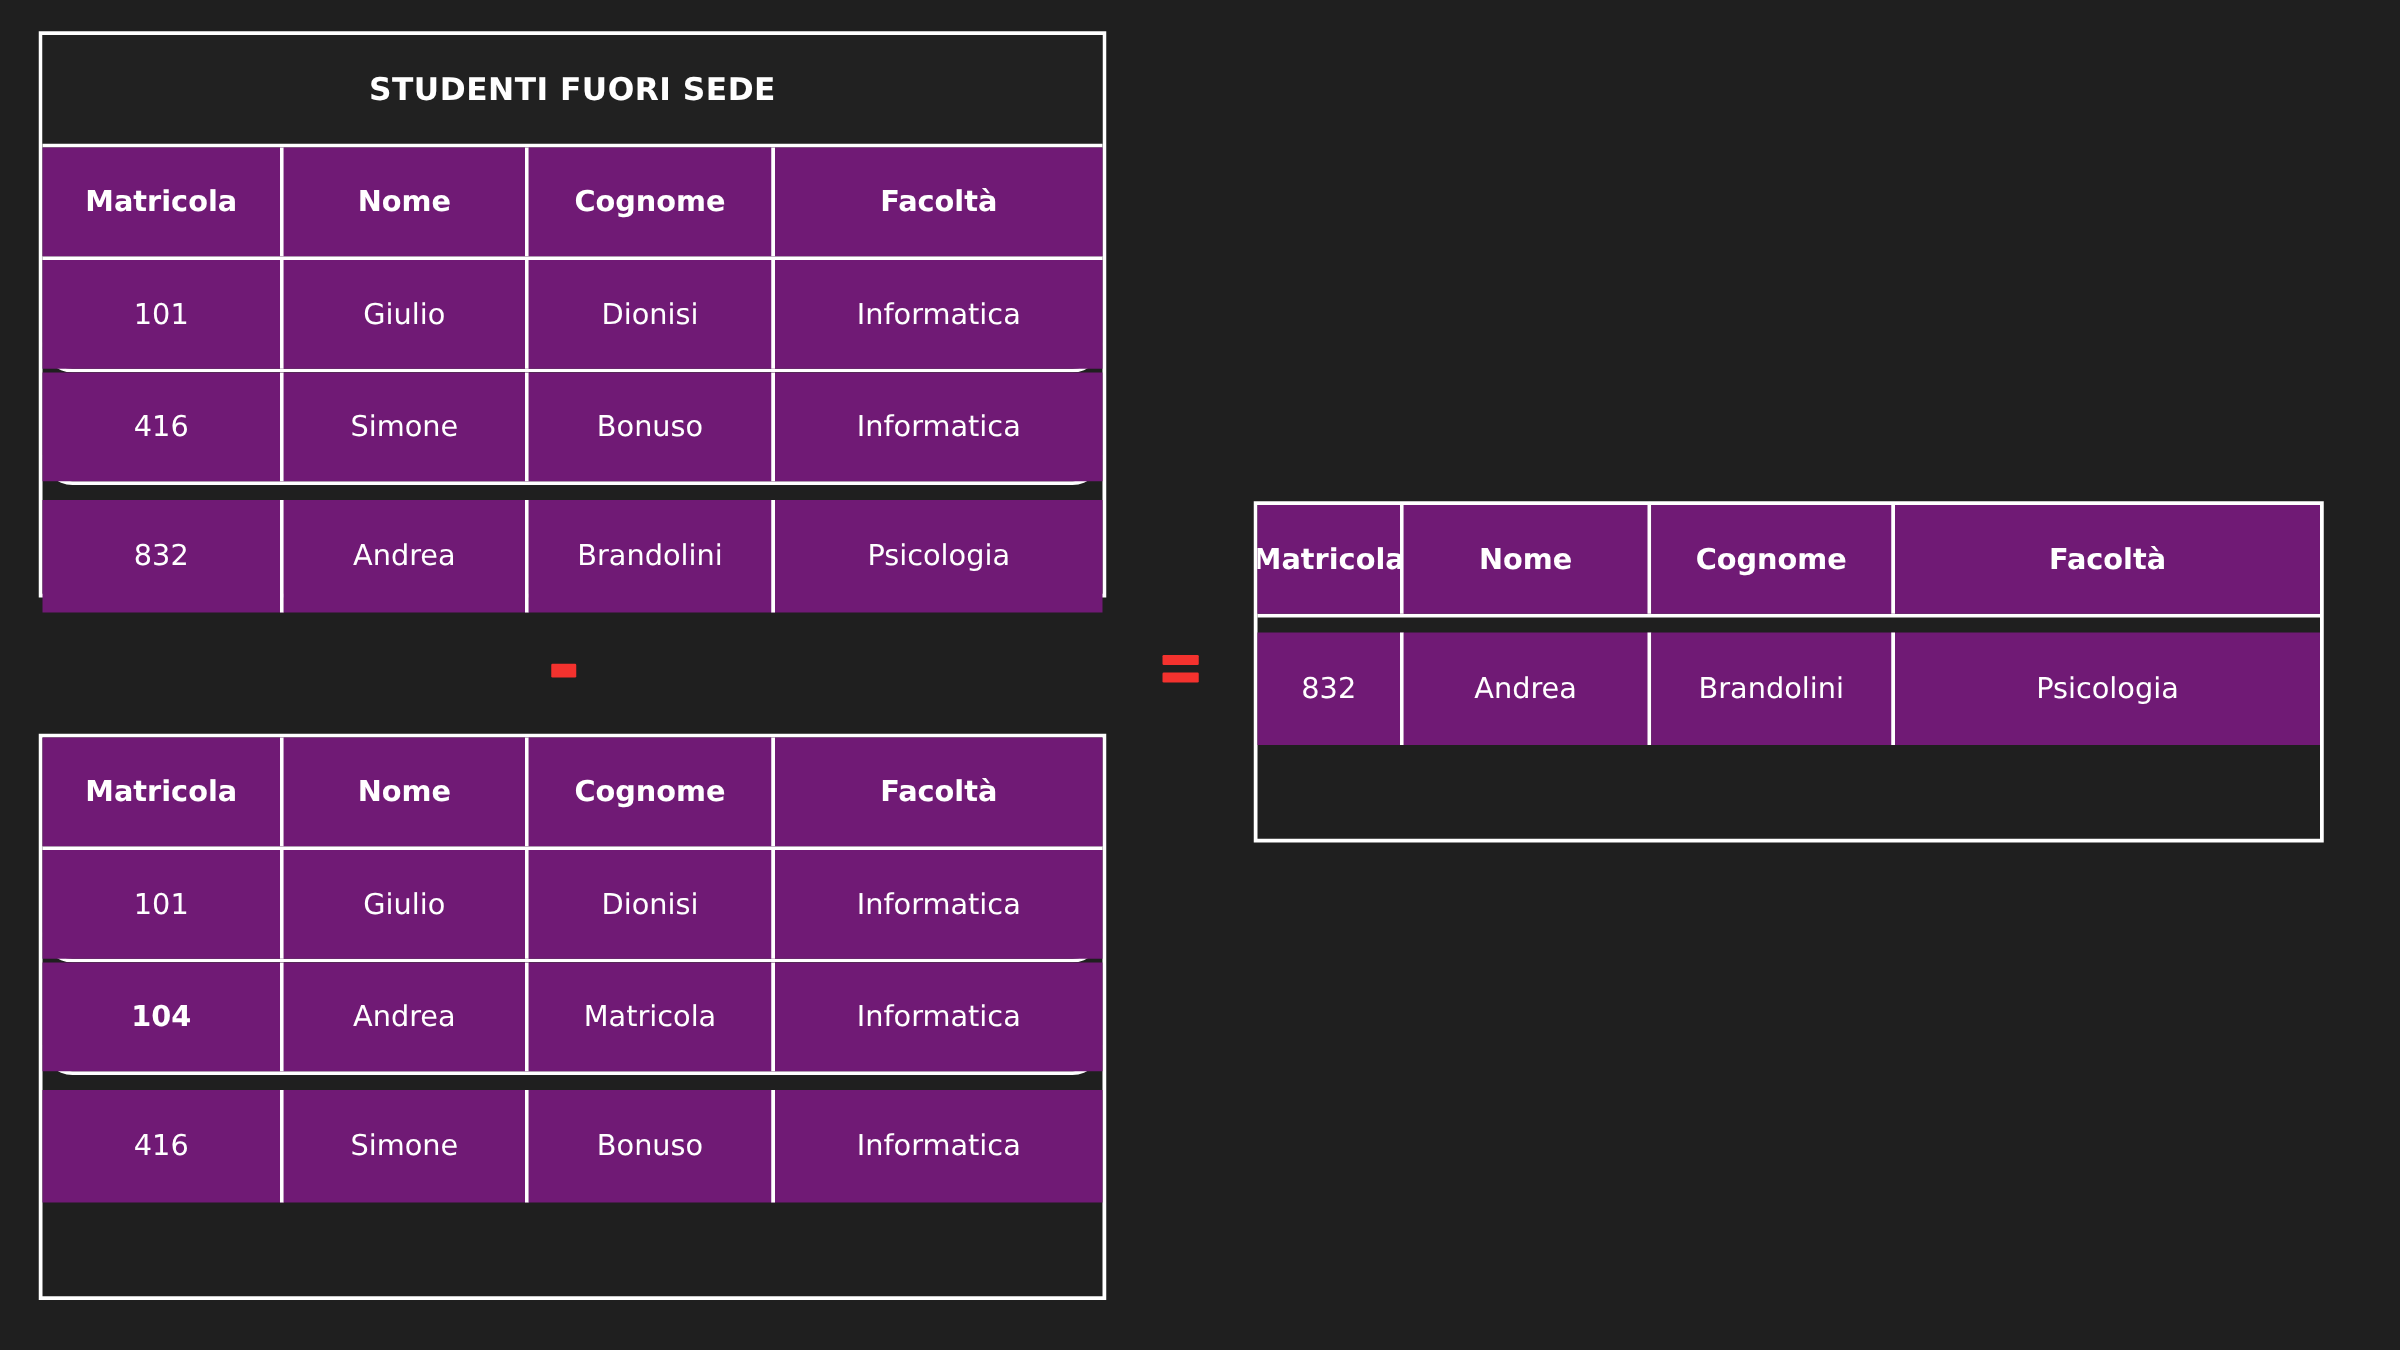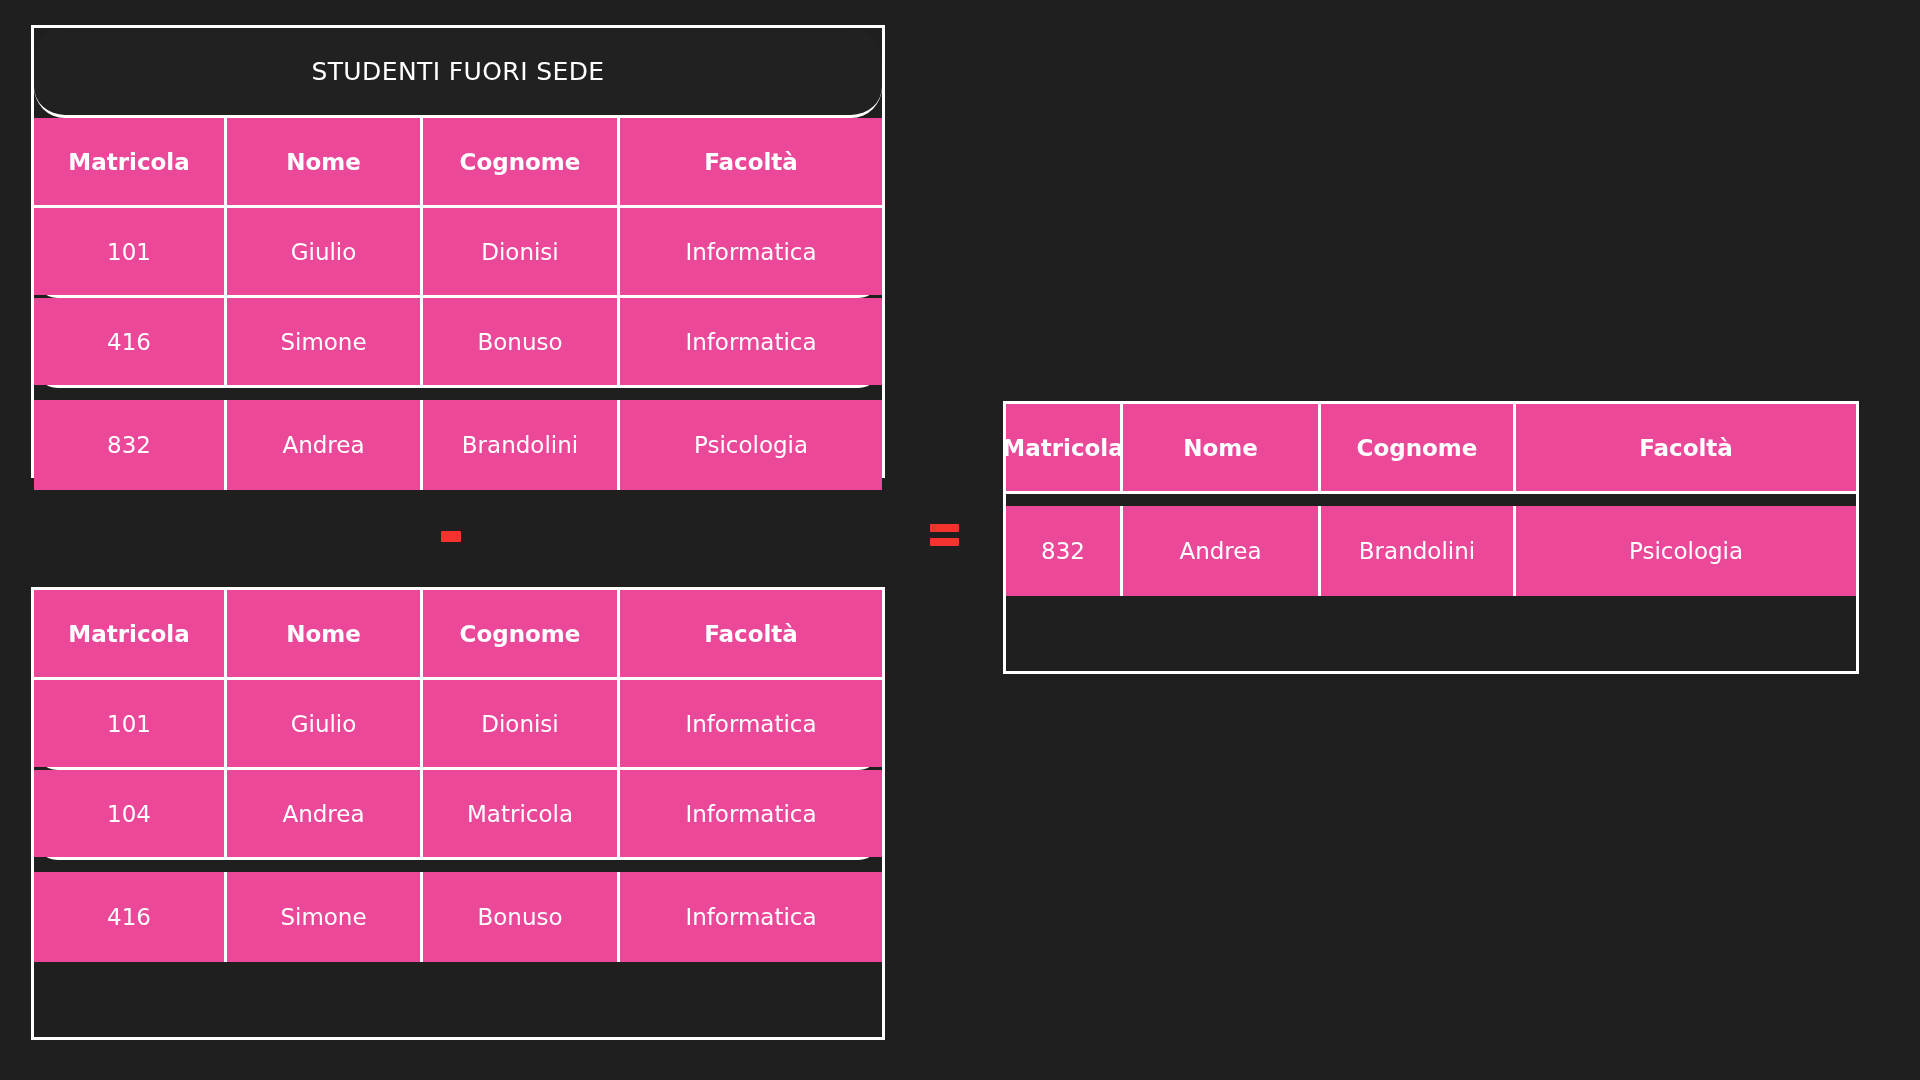--- a/index.html
+++ b/index.html
@@ -32,26 +32,25 @@
   }
 
   .rel-title {
     box-sizing: border-box;
     height: 90px;
     border-bottom: 3px solid #ffffff;
     display: flex;
     align-items: center;
     justify-content: center;
     font-size: 25px;
-    font-weight: normal;
+    font-weight: bold;
     letter-spacing: 0.4px;
     text-align: center;
     background: #212121;
     color: #ffffff;
-    border-radius: 31px;
   }
 
   .rel-row {
     display: flex;
     height: 90px;
     box-sizing: border-box;
   }
   .rel-row.header-row {
     border-bottom: 3px solid #ffffff;
   }
@@ -65,21 +64,21 @@
   }
 
   .rel-cell {
     box-sizing: border-box;
     display: flex;
     align-items: center;
     justify-content: center;
     border-right: 3px solid #ffffff;
     font-size: 23px;
     color: #ffffff;
-    background: #ec4899;
+    background: #701a75;
     overflow: hidden;
     white-space: nowrap;
   }
   .rel-cell:last-child {
     border-right: none;
   }
   .header-row .rel-cell {
     font-weight: bold;
     font-size: 23px;
   }
@@ -161,21 +160,21 @@
     </div>
 
     <div class="rel-row data-row">
       <div class="rel-cell" style="width:193px;">101</div>
       <div class="rel-cell" style="width:196px;">Giulio</div>
       <div class="rel-cell" style="width:197px;">Dionisi</div>
       <div class="rel-cell" style="width:262px;">Informatica</div>
     </div>
 
     <div class="rel-row data-row">
-      <div class="rel-cell" style="width:193px;">104</div>
+      <div class="rel-cell" style="width:193px;font-weight:bold;">104</div>
       <div class="rel-cell" style="width:196px;">Andrea</div>
       <div class="rel-cell" style="width:197px;">Matricola</div>
       <div class="rel-cell" style="width:262px;">Informatica</div>
     </div>
 
     <div class="rel-row data-row last-row">
       <div class="rel-cell" style="width:193px;">416</div>
       <div class="rel-cell" style="width:196px;">Simone</div>
       <div class="rel-cell" style="width:197px;">Bonuso</div>
       <div class="rel-cell" style="width:262px;">Informatica</div>

